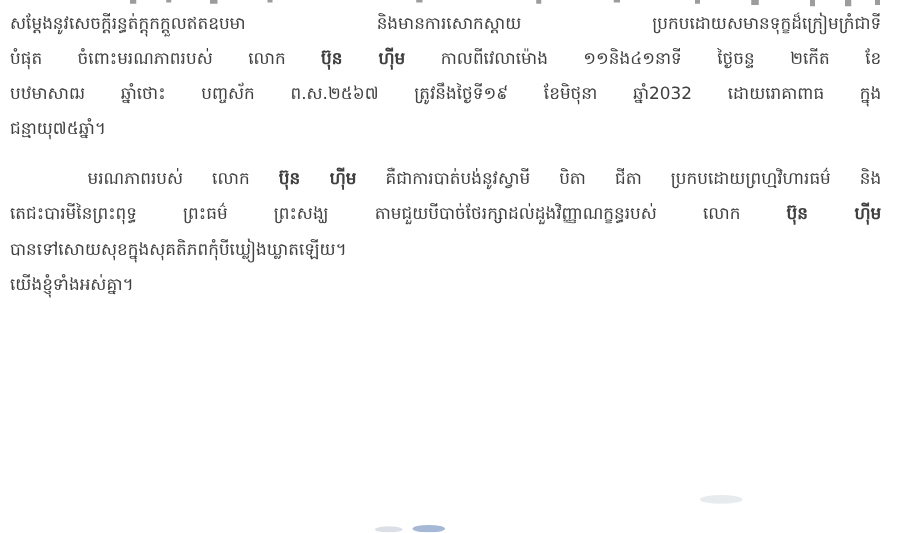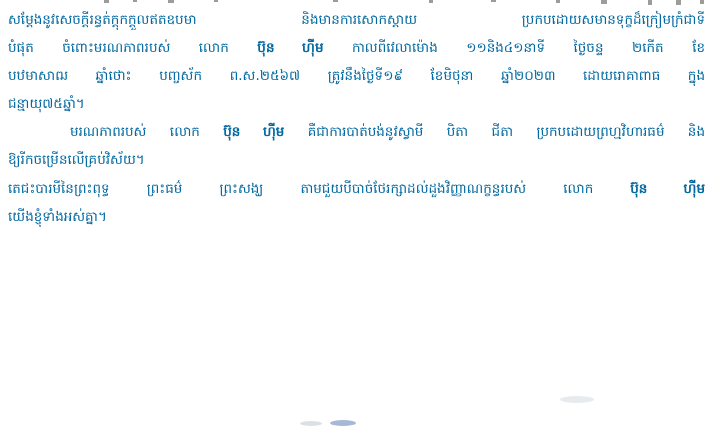--- a/index.html
+++ b/index.html
@@ -13,21 +13,21 @@
     height: 426px;
     background: #ffffff;
     overflow: hidden;
     font-family: "DejaVu Sans", sans-serif;
   }
   #text-block {
     position: absolute;
     top: 5px;
     left: 8px;
     width: 697px;
-    color: #0369a1;
+    color: #404040;
     font-size: 13.5px;
   }
   .text-line {
     height: 28.1px;
     line-height: 28.1px;
     overflow: hidden;
     white-space: nowrap;
     letter-spacing: 0px;
   }
   .text-line.justified {
@@ -35,24 +35,24 @@
     text-align: justify;
     white-space: normal;
     text-align-last: justify;
   }
   .text-line.lastline {
     text-align: center;
     text-align-last: left;
   }
   .text-line.indented {
     text-indent: 62px;
+    margin-top: 12px;
   }
   .seg-bold {
     font-weight: 700;
-    font-family: Liberation Serif, serif;
   }
   
   .top-remnant {
     position: absolute;
     top: 0;
     background: #4a4a48;
     opacity: 0.55;
   }
   
   .stamp-artifact {
@@ -79,25 +79,25 @@
     <span class="top-remnant" style="left:556px; width:4px; height:3px;"></span>
     <span class="top-remnant" style="left:601px; width:6px; height:4px;"></span>
     <span class="top-remnant" style="left:648px; width:4px; height:5px;"></span>
     <span class="top-remnant" style="left:676px; width:5px; height:5px;"></span>
     <span class="top-remnant" style="left:700px; width:4px; height:4px;"></span>
   </div>
 
   <div id="text-block">
       <div class="text-line justified"><span class="seg-regular">សម្តែងនូវសេចក្តីរន្ធត់ក្តុកក្តួលឥតឧបមា និងមានការសោកស្តាយ ប្រកបដោយសមានទុក្ខដ៏ក្រៀមក្រំជាទី</span></div>
       <div class="text-line justified"><span class="seg-regular">បំផុត ចំពោះមរណភាពរបស់ លោក </span><span class="seg-bold">ប៊ុន ហ៊ីម</span><span class="seg-regular"> កាលពីវេលាម៉ោង ១១និង៤១នាទី ថ្ងៃចន្ទ ២កើត ខែ</span></div>
-      <div class="text-line justified"><span class="seg-regular">បឋមាសាឍ ឆ្នាំថោះ បញ្ចស័ក ព.ស.២៥៦៧ ត្រូវនឹងថ្ងៃទី១៩ ខែមិថុនា ឆ្នាំ២០២៣ ដោយរោគាពាធ ក្នុង</span></div>
+      <div class="text-line justified"><span class="seg-regular">បឋមាសាឍ ឆ្នាំថោះ បញ្ចស័ក ព.ស.២៥៦៧ ត្រូវនឹងថ្ងៃទី១៩ ខែមិថុនា ឆ្នាំ2032 ដោយរោគាពាធ ក្នុង</span></div>
       <div class="text-line lastline"><span class="seg-regular">ជន្មាយុ៧៥ឆ្នាំ។</span></div>
       <div class="text-line justified indented"><span class="seg-regular">មរណភាពរបស់ លោក </span><span class="seg-bold">ប៊ុន ហ៊ីម</span><span class="seg-regular"> គឺជាការបាត់បង់នូវស្វាមី បិតា ជីតា ប្រកបដោយព្រហ្មវិហារធម៌ និង</span></div>
-      <div class="text-line lastline"><span class="seg-regular">ឱ្យរីកចម្រើនលើគ្រប់វិស័យ។</span></div>
       <div class="text-line justified"><span class="seg-regular">តេជះបារមីនៃព្រះពុទ្ធ ព្រះធម៌ ព្រះសង្ឃ តាមជួយបីបាច់ថែរក្សាដល់ដួងវិញ្ញាណក្ខន្ធរបស់ លោក </span><span class="seg-bold">ប៊ុន ហ៊ីម</span></div>
+      <div class="text-line lastline"><span class="seg-regular">បានទៅសោយសុខក្នុងសុគតិភពកុំបីឃ្លៀងឃ្លាតឡើយ។</span></div>
       <div class="text-line lastline"><span class="seg-regular">យើងខ្ញុំទាំងអស់គ្នា។</span></div>
     </div>
 
   <div id="smudge-right" class="stamp-artifact"></div>
   <div id="stamp-b" class="stamp-artifact"></div>
   <div id="stamp-a" class="stamp-artifact"></div>
 
 </div>
 
 </body></html>

